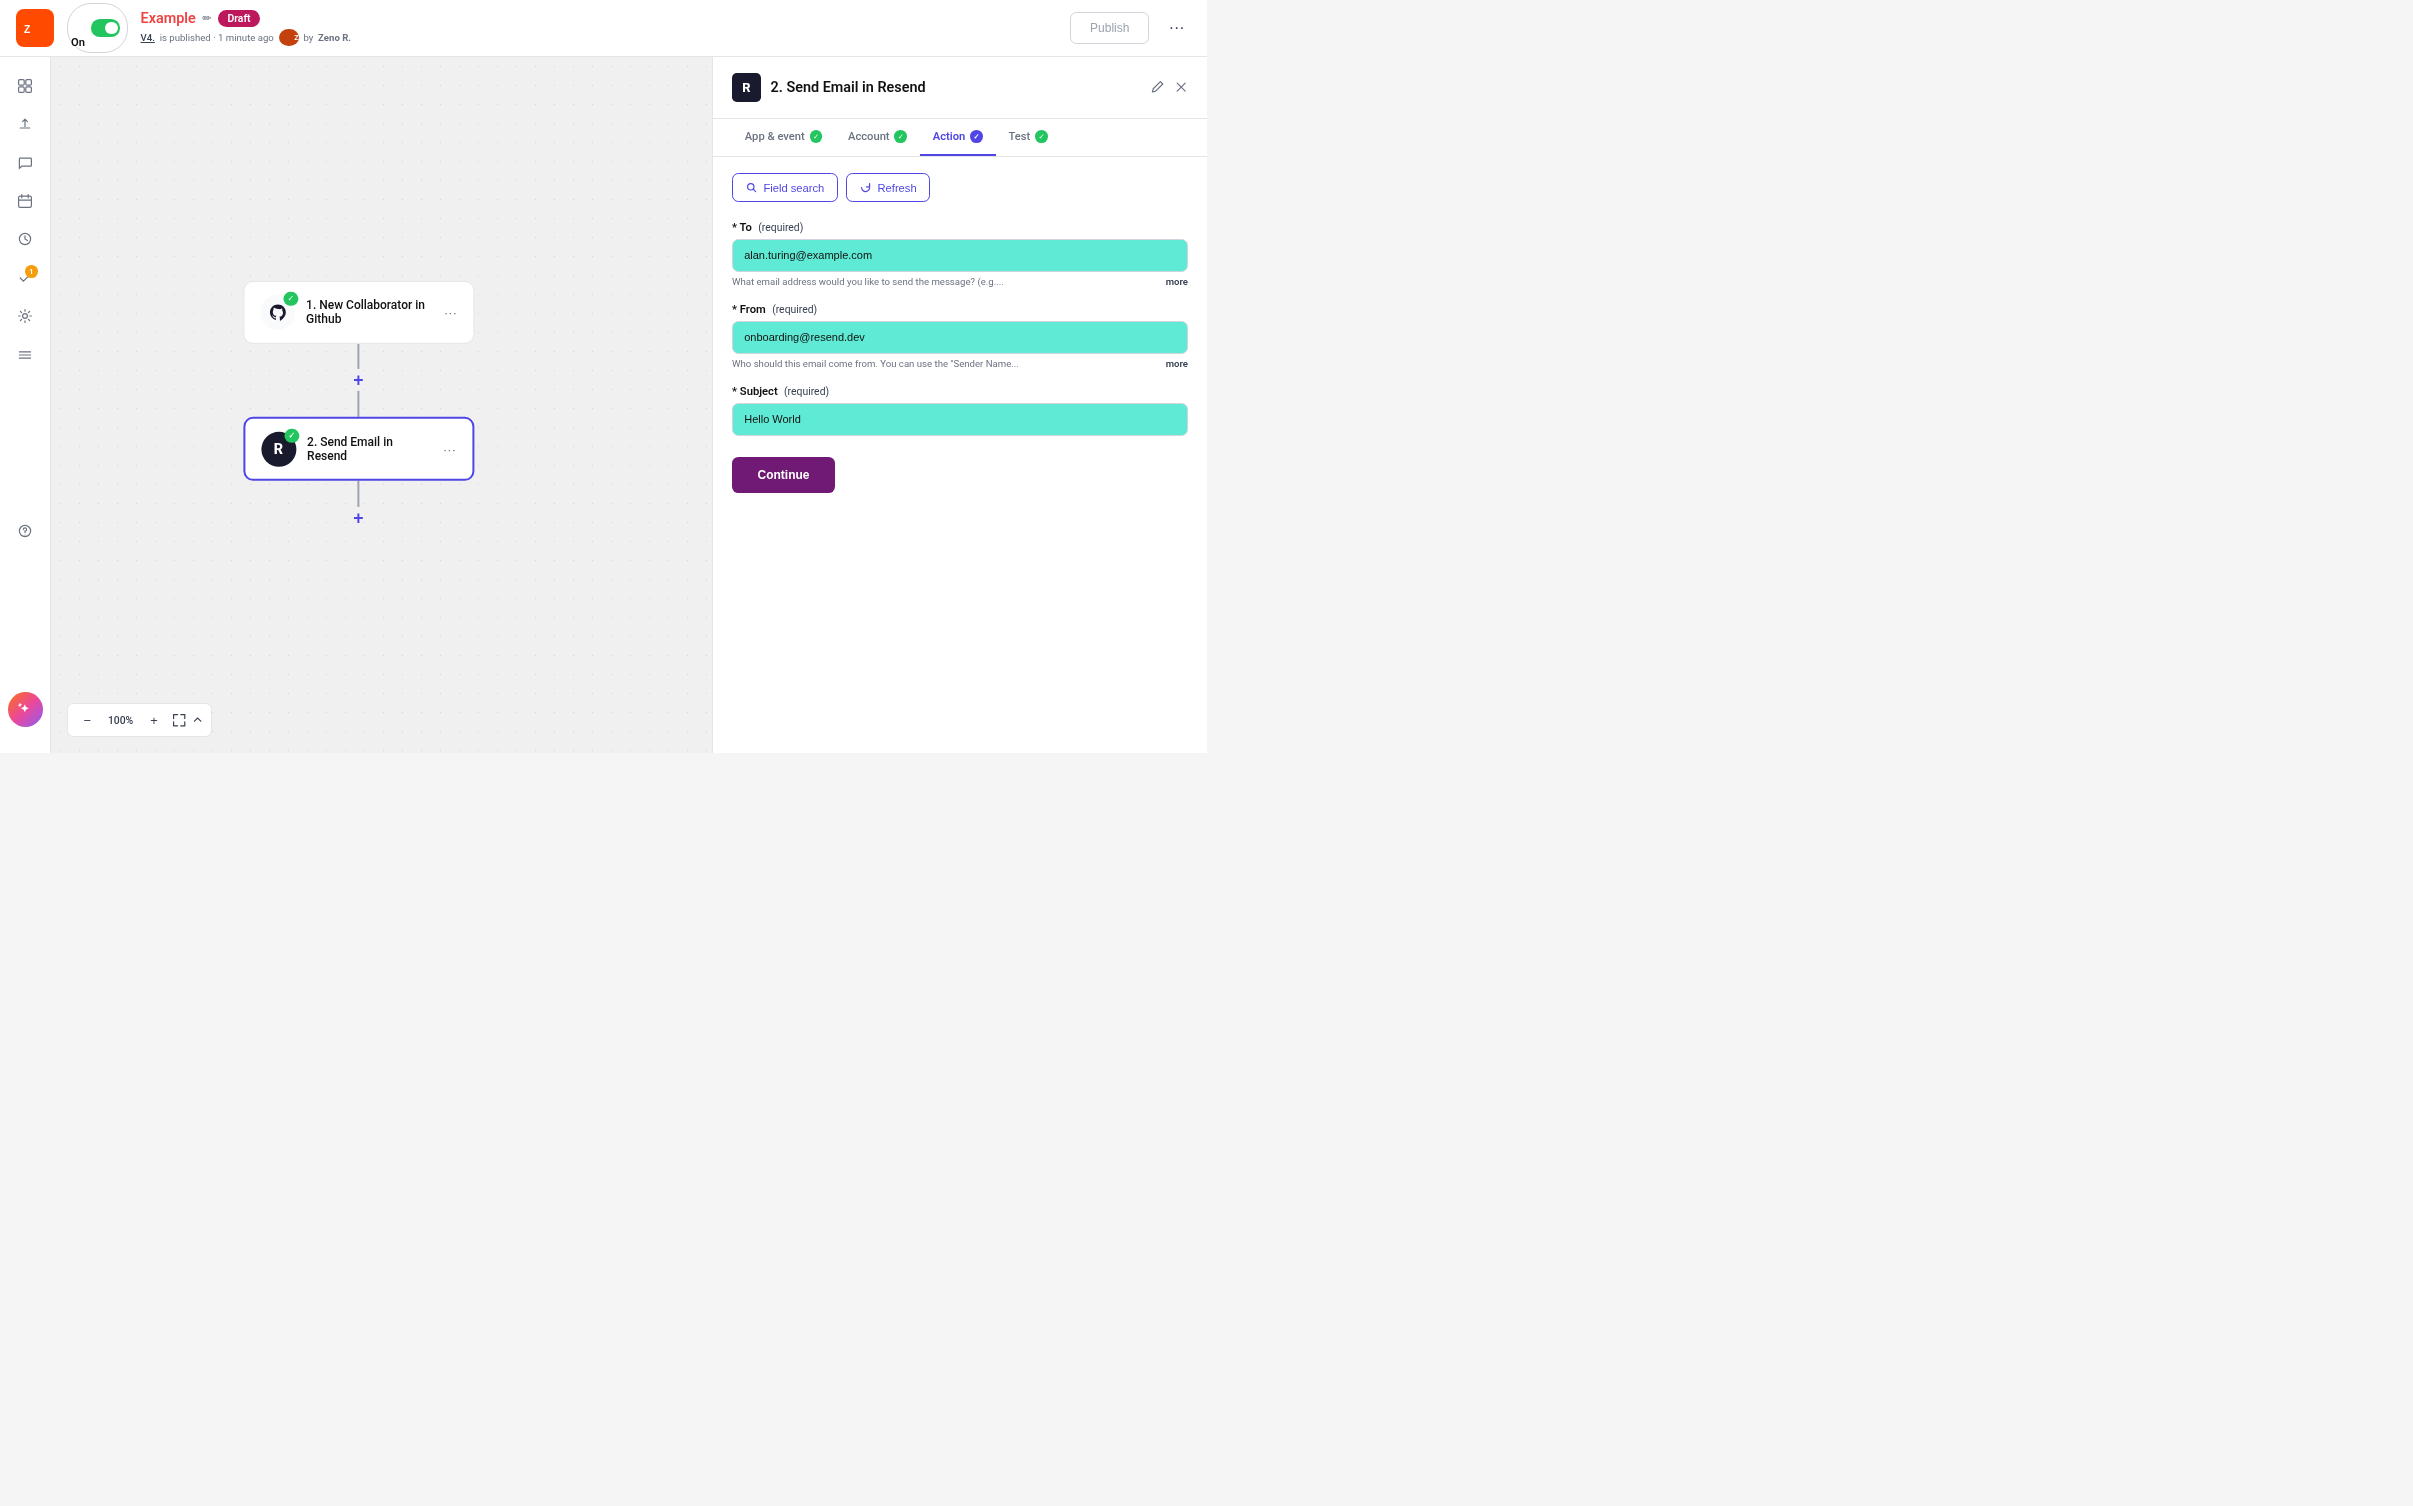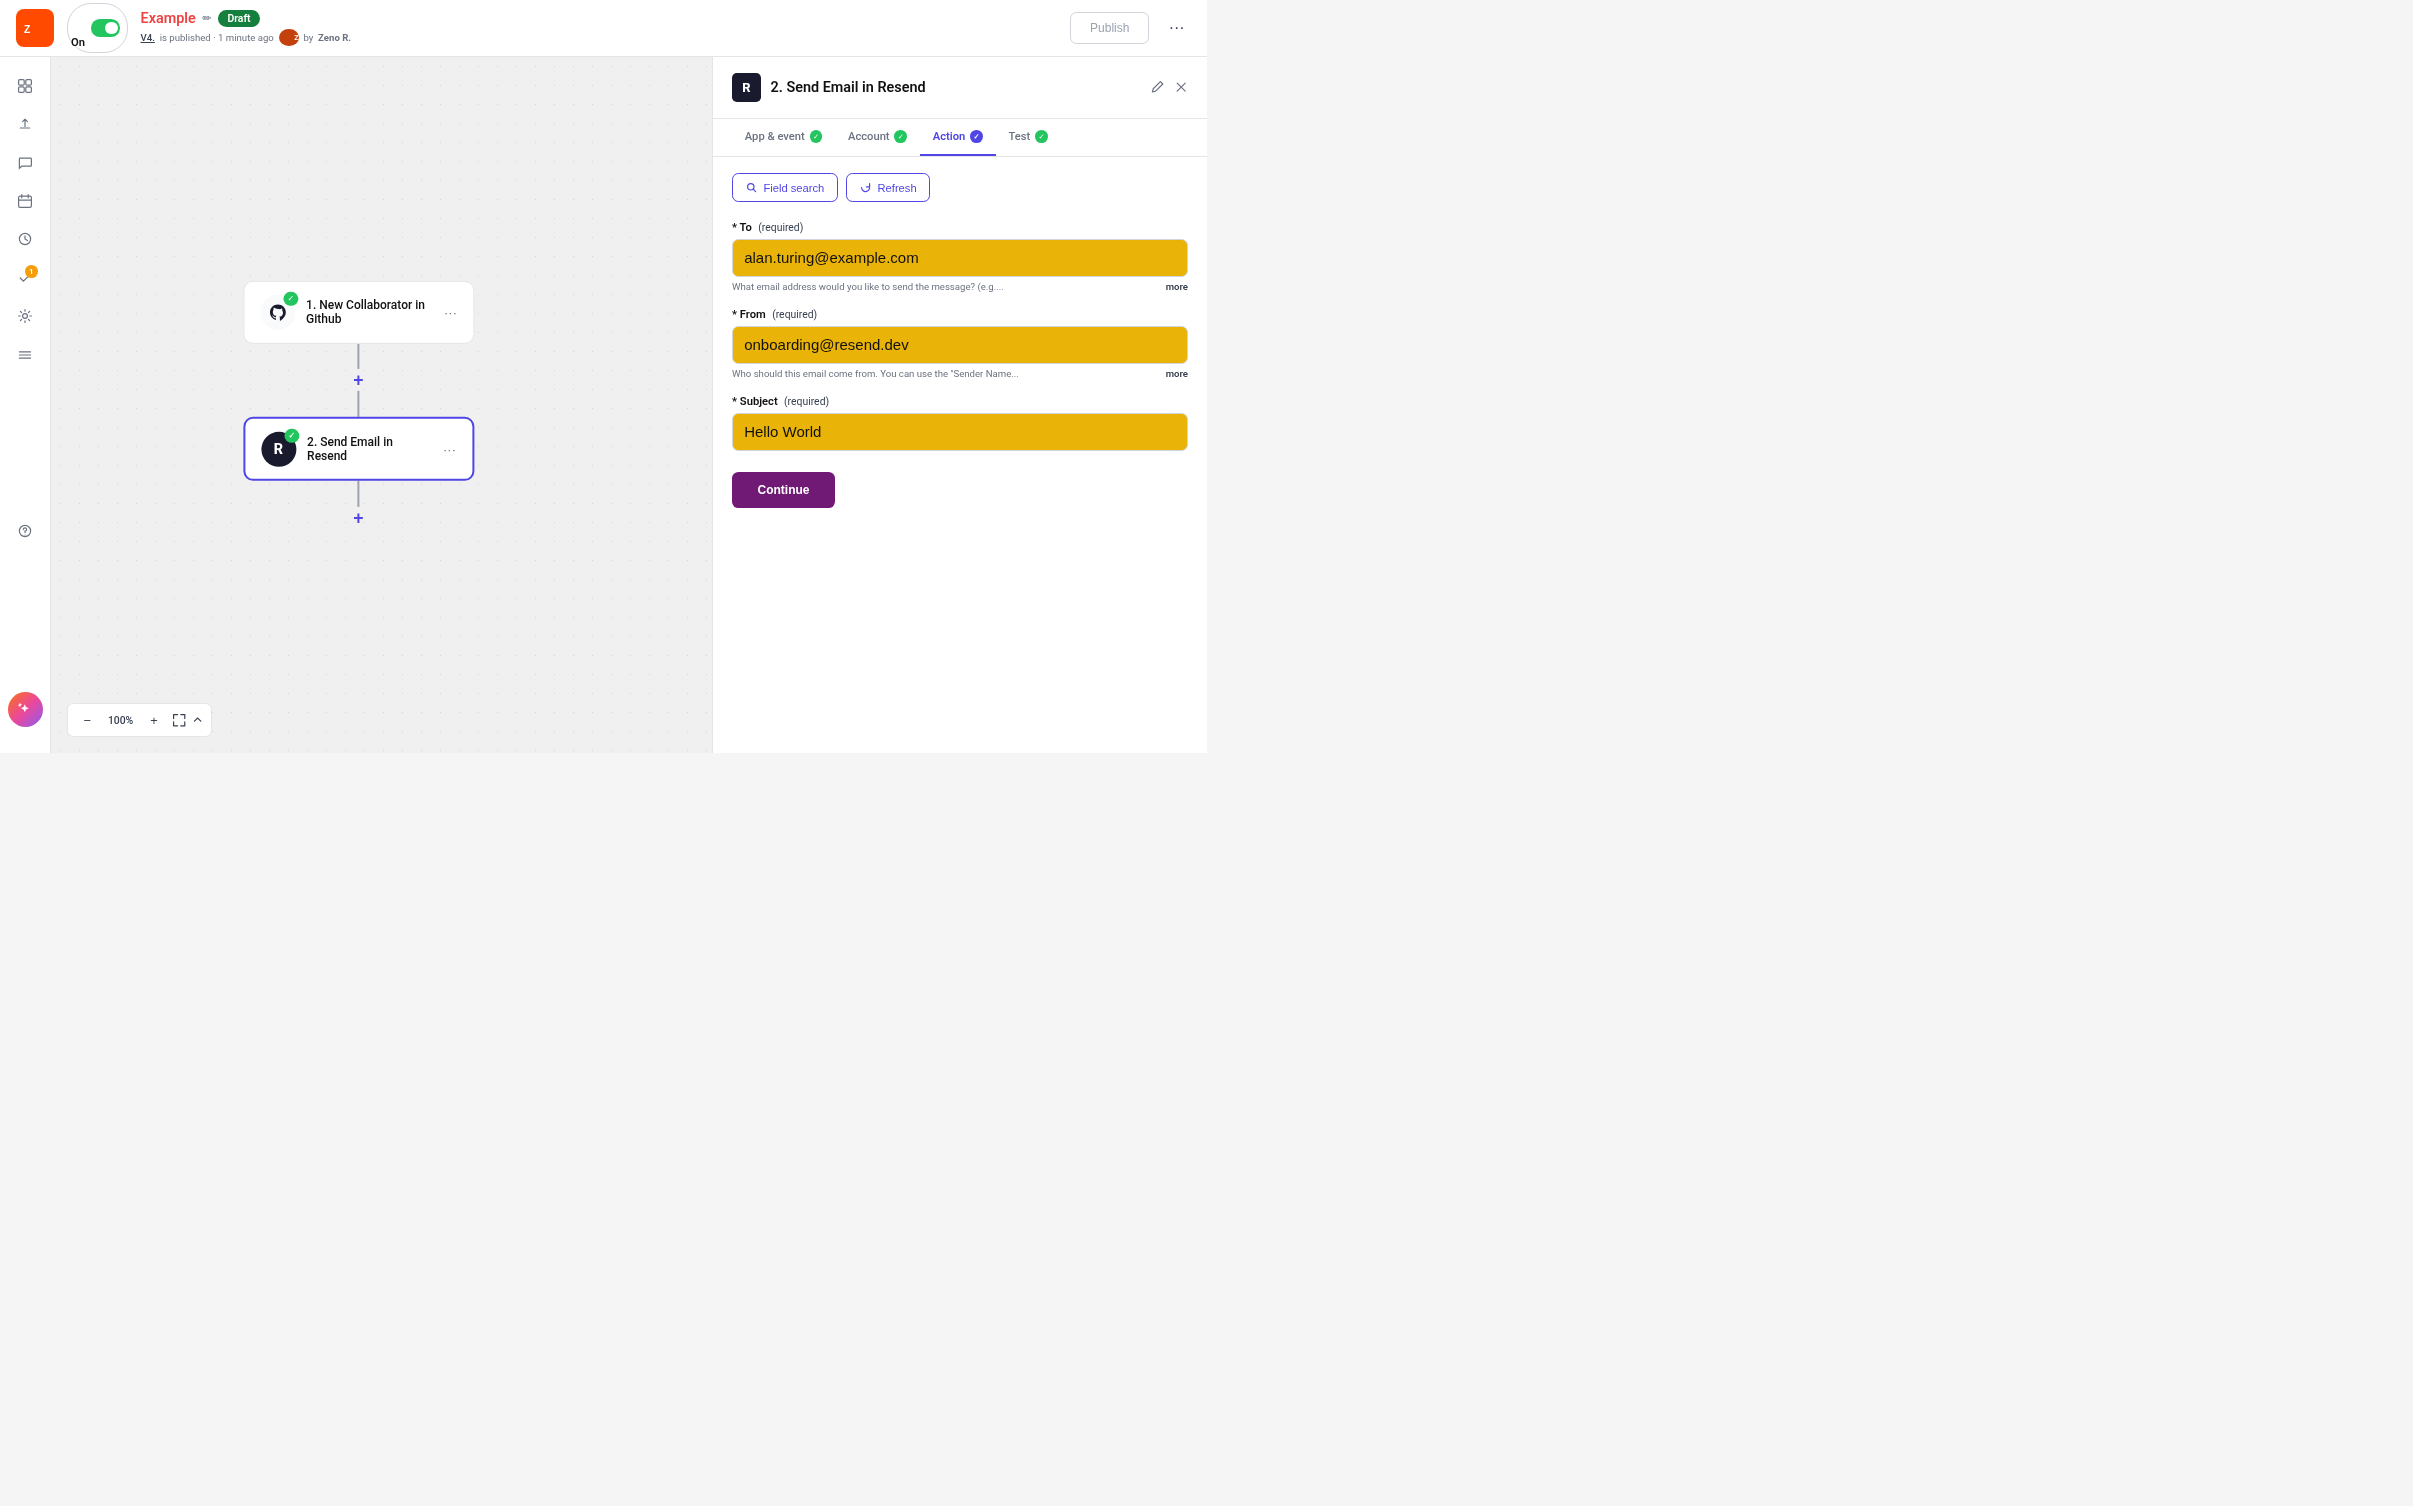--- a/index.html
+++ b/index.html
@@ -84,21 +84,21 @@
       font-size: 14.4px;
       font-weight: 600;
       color: #ef4444;
     }
     .edit-icon {
       color: #6b7280;
       cursor: pointer;
       font-size: 11.2px;
     }
     .draft-badge {
-      background: #15803d;
+      background: #be185d;
       color: white;
       font-size: 10.4px;
       font-weight: 600;
       padding: 2.4px 9.6px;
       border-radius: 16px;
     }
     .workflow-meta {
       font-size: 9.6px;
       color: #6b7280;
       display: flex;
@@ -477,23 +477,23 @@
     .field-required {
       color: #374151;
       font-weight: 400;
       font-size: 10.4px;
     }
     .field-input {
       width: 100%;
       padding: 9.6px 11.2px;
       border: 1.2px solid #d1d5db;
       border-radius: 6.4px;
-      font-size: 15px;
+      font-size: 11px;
       color: #111;
-      background: #eab308;
+      background: #5eead4;
       outline: none;
     }
     .field-hint {
       font-size: 9.6px;
       color: #6b7280;
       margin-top: 4px;
       display: flex;
       align-items: center;
       justify-content: space-between;
     }

